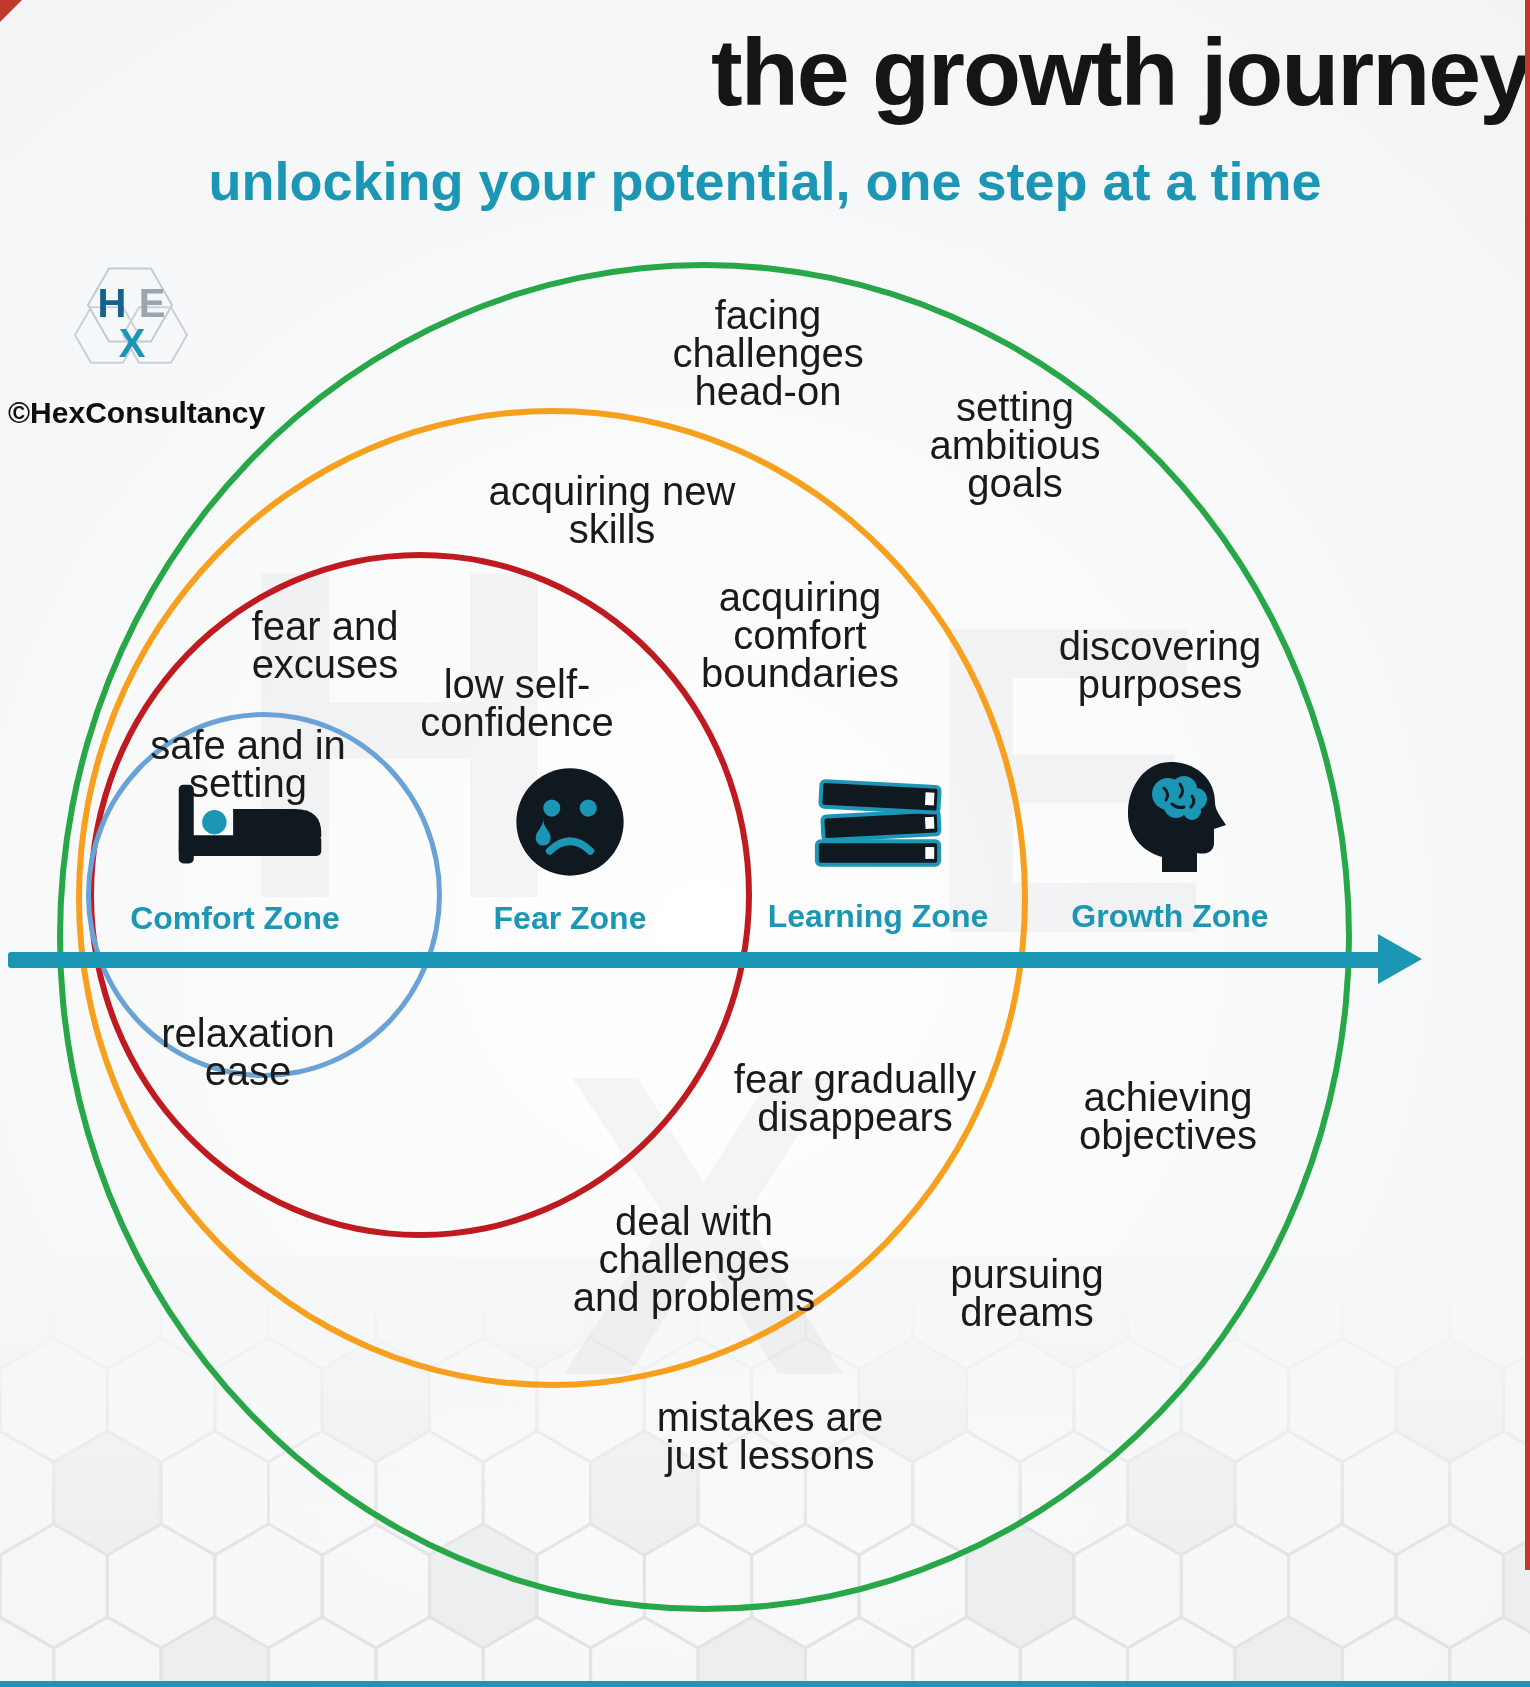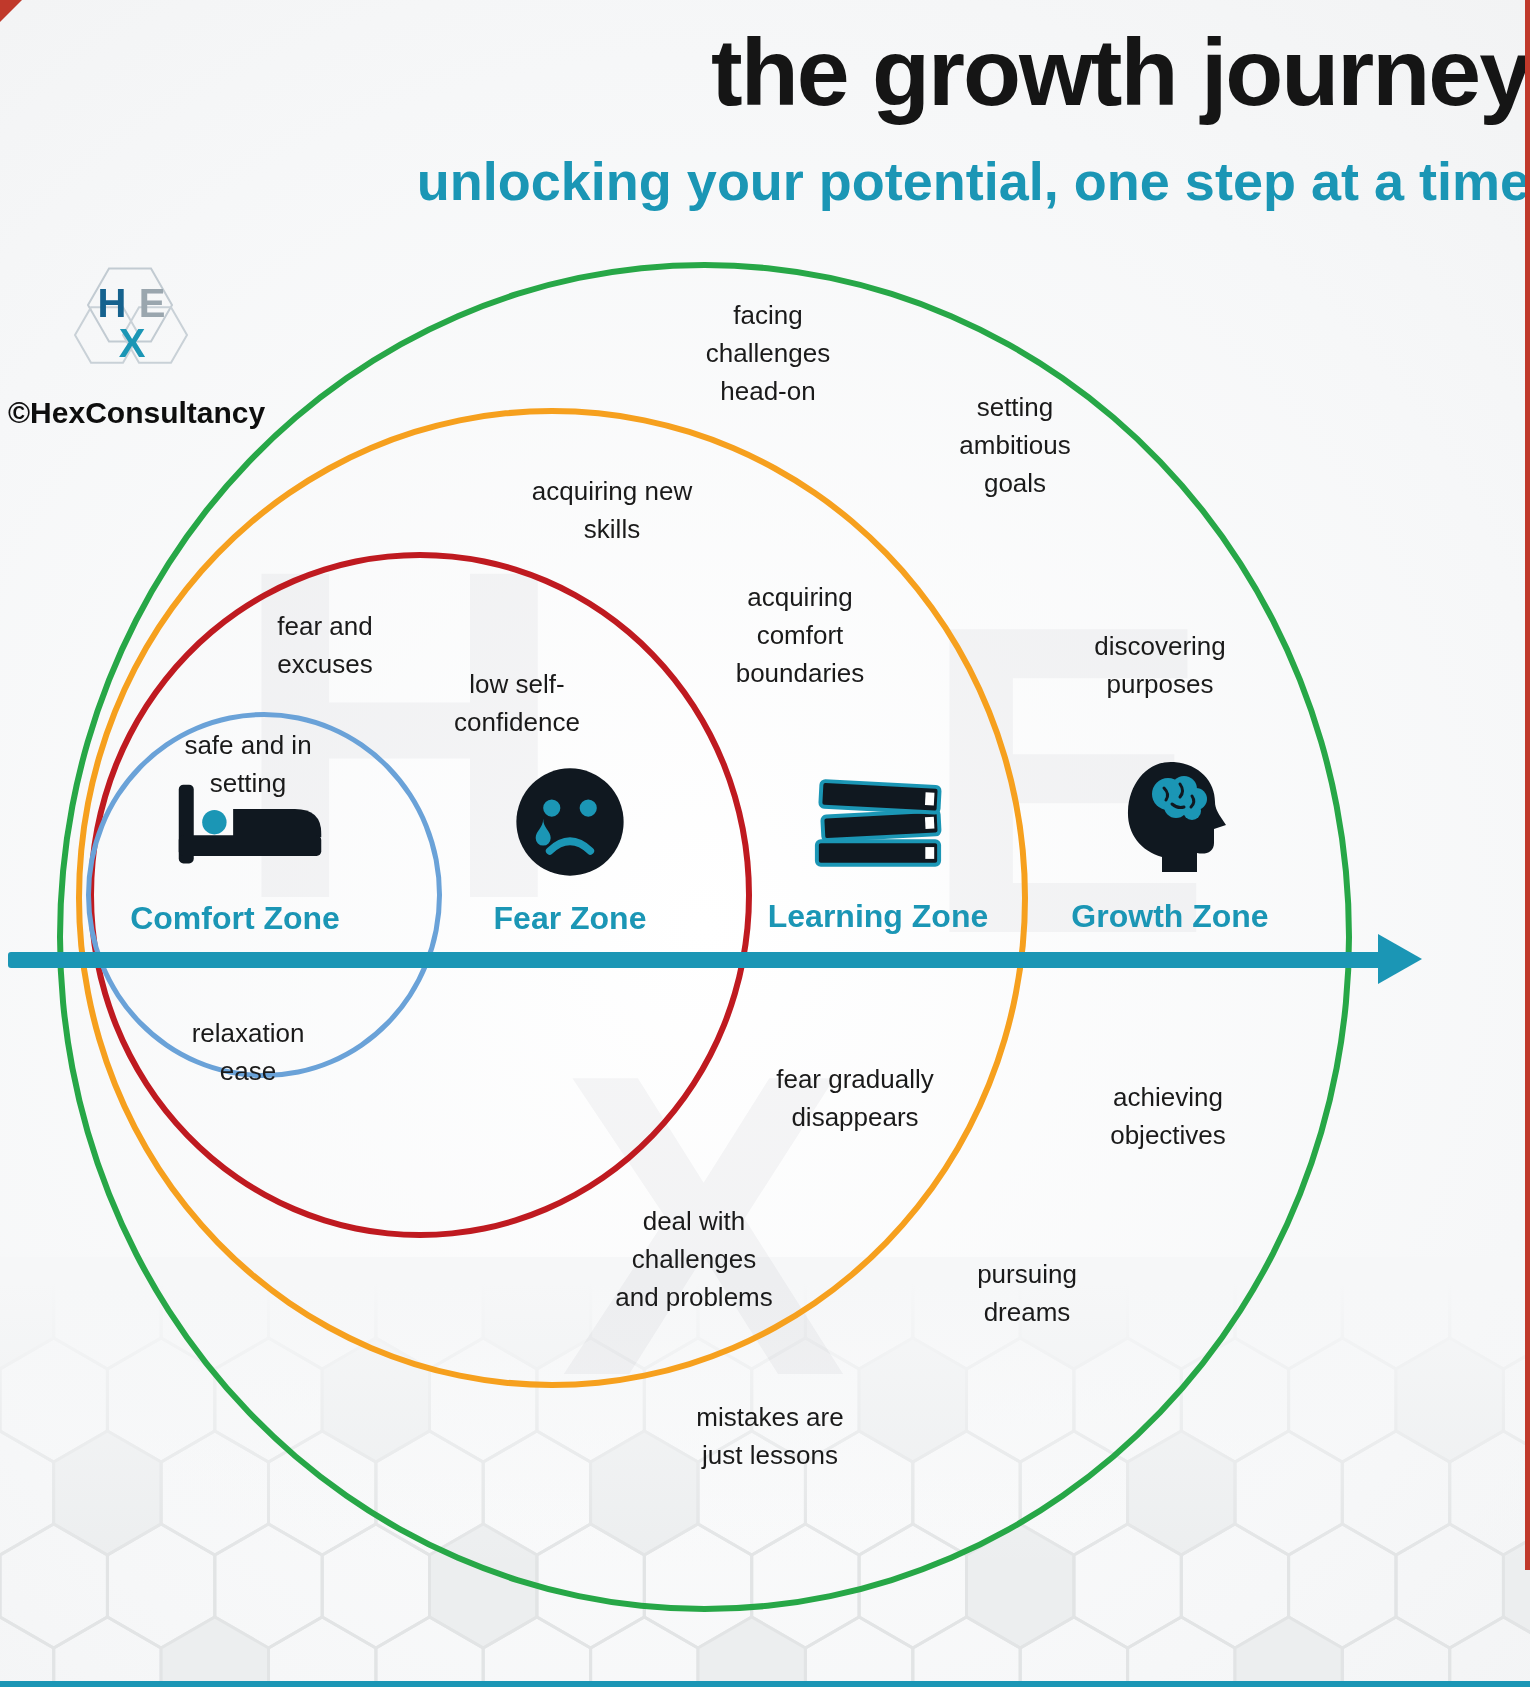--- a/index.html
+++ b/index.html
@@ -3,41 +3,41 @@
 <meta charset="utf-8">
 <style>
   html,body { margin:0; padding:0; background:#e9eaec; font-family:"Liberation Sans", sans-serif; }
   .canvas {
     position:relative; width:1530px; height:1687px; margin:0 auto; overflow:hidden;
     background: radial-gradient(circle at 46% 55%, #ffffff 0%, #f6f7f8 70%, #f2f3f4 100%);
   }
   
   .title { position:absolute; top:18px; left:0; right:0; text-align:right;
            font-size:95px; font-weight:800; color:#151515; letter-spacing:-2px; }
-  .subtitle { position:absolute; top:150px; left:0; right:0; text-align:right;
+  .subtitle { position:absolute; top:150px; left:0; right:0; text-align:center;
            font-size:54px; font-weight:700; color:#1b96b5; }
   
   .logo { position:absolute; left:55px; top:255px; width:170px; height:135px; }
   .credit { position:absolute; left:8px; top:396px; font-size:30px; font-weight:700; color:#0e0e0e; }
   
   .circle { position:absolute; border-radius:50%; box-sizing:border-box; background:transparent; }
   .c-blue   { left:86px;  top:712px; width:356px;  height:366px;  border:5px solid #6aa2d8; }
   .c-red    { left:88px;  top:552px; width:664px;  height:686px;  border:6px solid #bf1a20; }
   .c-orange { left:76px;  top:408px; width:952px;  height:980px;  border:6px solid #f6a01e; }
   .c-green  { left:57px;  top:262px; width:1295px; height:1350px; border:6px solid #27a747; }
   
   .axis { position:absolute; left:8px; top:952px; width:1375px; height:16px; background:#1b96b5; border-radius:3px; }
   .axis-head { position:absolute; left:1378px; top:934px; width:0; height:0;
                border-top:25px solid transparent; border-bottom:25px solid transparent;
                border-left:44px solid #1b96b5; }
   
   .zone-label { position:absolute; transform:translateX(-50%); font-size:32px; font-weight:700;
                 color:#1b96b5; white-space:nowrap; }
   .ann { position:absolute; transform:translateX(-50%); text-align:center;
-         font-size:26px; line-height:38px; color:#1a1a1a; white-space:pre-line; }
+         font-size:40px; line-height:38px; color:#1a1a1a; white-space:pre-line; }
   
   .icon { position:absolute; transform:translateX(-50%); }
   
   .wm { position:absolute; font-weight:800; color:rgba(20,30,45,0.04); line-height:1; }
   .wm-h { left:230px; top:500px; font-size:470px; }
   .wm-e { left:920px; top:560px; font-size:440px; }
   .wm-x { left:560px; top:1010px; font-size:430px; }
   
   .hexgrid { position:absolute; left:0; bottom:0; }
   .hexfade { position:absolute; left:0; bottom:0; width:1530px; height:430px; pointer-events:none;

